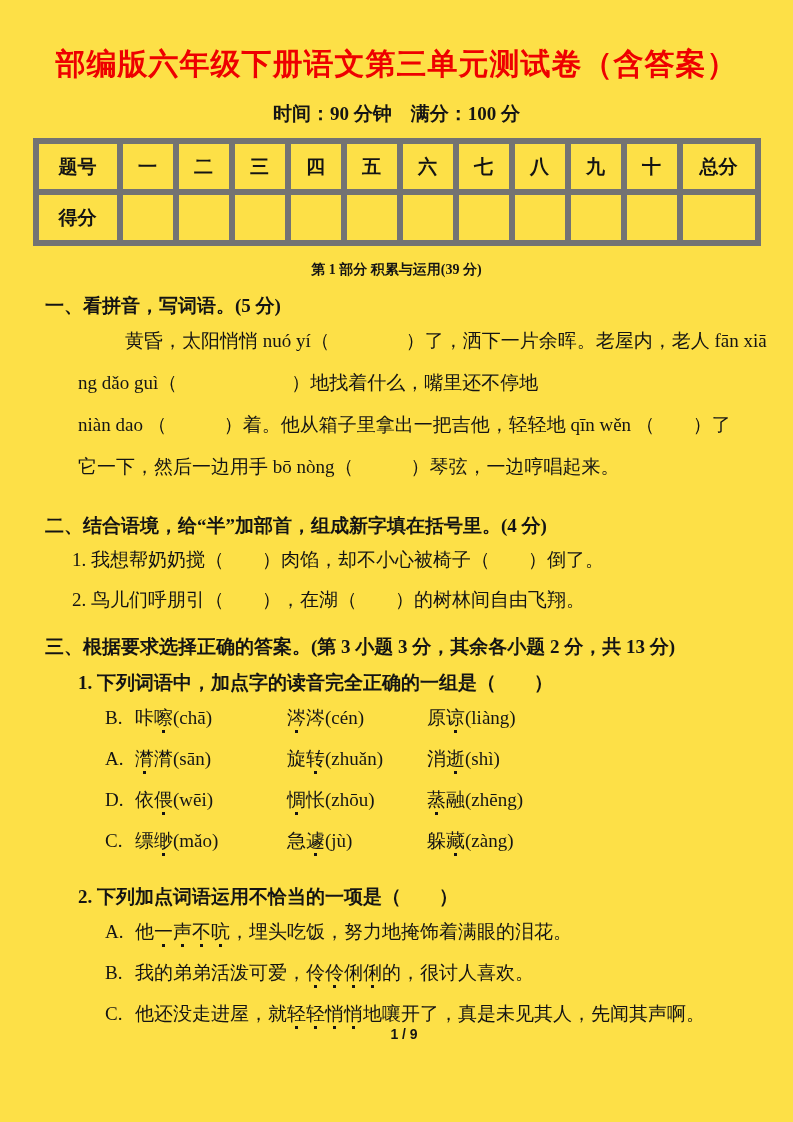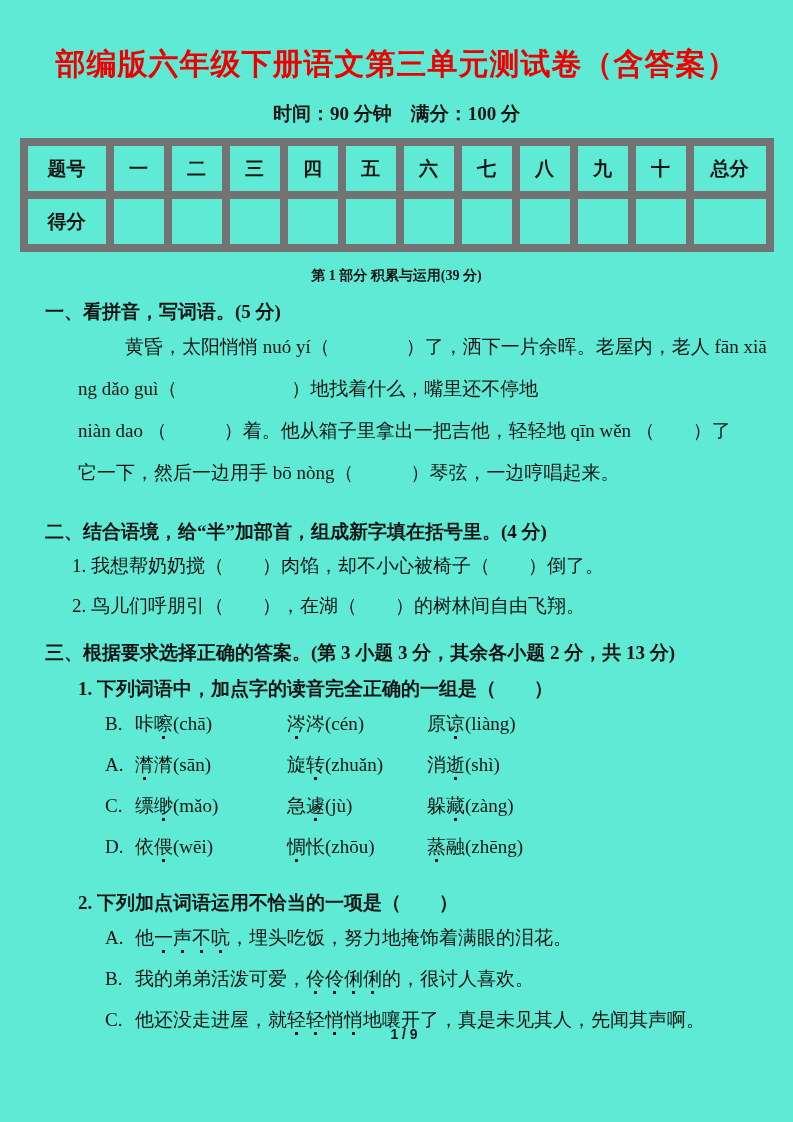--- a/index.html
+++ b/index.html
@@ -1,20 +1,20 @@
 <!DOCTYPE html>
 <html><head>
 <meta charset="utf-8">
 <style>
   html,body { margin:0; padding:0; background:#ffffff; }
   .page {
     position:relative;
     width:793px; height:1122px;
     margin:0 auto;
-    background:#5eead4;
+    background:#fde047;
     font-family:"Liberation Serif","DejaVu Serif",serif;
     color:#141414;
     overflow:hidden;
   }
   .title {
     margin:44px 30px 0 30px;
     text-align:center;
     font-size:30px;
     font-weight:bold;
     letter-spacing:1px;
@@ -26,21 +26,21 @@
     text-align:center;
     font-size:19px;
     font-weight:bold;
   }
   table.score {
     border-collapse:collapse;
     margin:11px auto 0 auto;
     table-layout:fixed;
   }
   table.score td {
-    border:8px solid #737373;
+    border:6px solid #737373;
     height:37px;
     text-align:center;
     vertical-align:middle;
     font-size:19px;
     font-weight:600;
     padding:4px;
   }
   td.c-label { width:70px; }
   td.c-num { width:42px; }
   td.c-total { width:64px; }
@@ -170,27 +170,27 @@
 
   <div class="opt-row">
     <span class="opt-label">B.</span><span class="wcol w1"><span>咔</span><span class="dotu">嚓</span><span></span><span>(chā)</span></span><span class="wcol w2"><span></span><span class="dotu">涔</span><span>涔</span><span>(cén)</span></span><span class="wcol w3"><span>原</span><span class="dotu">谅</span><span></span><span>(liàng)</span></span>
   </div>
 
   <div class="opt-row">
     <span class="opt-label">A.</span><span class="wcol w1"><span></span><span class="dotu">潸</span><span>潸</span><span>(sān)</span></span><span class="wcol w2"><span>旋</span><span class="dotu">转</span><span></span><span>(zhuǎn)</span></span><span class="wcol w3"><span>消</span><span class="dotu">逝</span><span></span><span>(shì)</span></span>
   </div>
 
   <div class="opt-row">
+    <span class="opt-label">D.</span><span class="wcol w1"><span>依</span><span class="dotu">偎</span><span></span><span>(wēi)</span></span><span class="wcol w2"><span></span><span class="dotu">惆</span><span>怅</span><span>(zhōu)</span></span><span class="wcol w3"><span></span><span class="dotu">蒸</span><span>融</span><span>(zhēng)</span></span>
+  </div>
+
+  <div class="opt-row">
     <span class="opt-label">C.</span><span class="wcol w1"><span>缥</span><span class="dotu">缈</span><span></span><span>(mǎo)</span></span><span class="wcol w2"><span>急</span><span class="dotu">遽</span><span></span><span>(jù)</span></span><span class="wcol w3"><span>躲</span><span class="dotu">藏</span><span></span><span>(zàng)</span></span>
   </div>
 
-  <div class="opt-row">
-    <span class="opt-label">D.</span><span class="wcol w1"><span>依</span><span class="dotu">偎</span><span></span><span>(wēi)</span></span><span class="wcol w2"><span></span><span class="dotu">惆</span><span>怅</span><span>(zhōu)</span></span><span class="wcol w3"><span></span><span class="dotu">蒸</span><span>融</span><span>(zhēng)</span></span>
-  </div>
-
   <div class="stem gap-top">2. 下列加点词语运用不恰当的一项是（　　）</div>
 
   <div class="opt-row">
     <span class="opt-label">A.</span><span>他</span><span class="dotu">一声不吭</span><span>，埋头吃饭，努力地掩饰着满眼的泪花。</span>
   </div>
   <div class="opt-row">
     <span class="opt-label">B.</span><span>我的弟弟活泼可爱，</span><span class="dotu">伶伶俐俐</span><span>的，很讨人喜欢。</span>
   </div>
   <div class="opt-row">
     <span class="opt-label">C.</span><span>他还没走进屋，就</span><span class="dotu">轻轻悄悄</span><span>地嚷开了，真是未见其人，先闻其声啊。</span>

